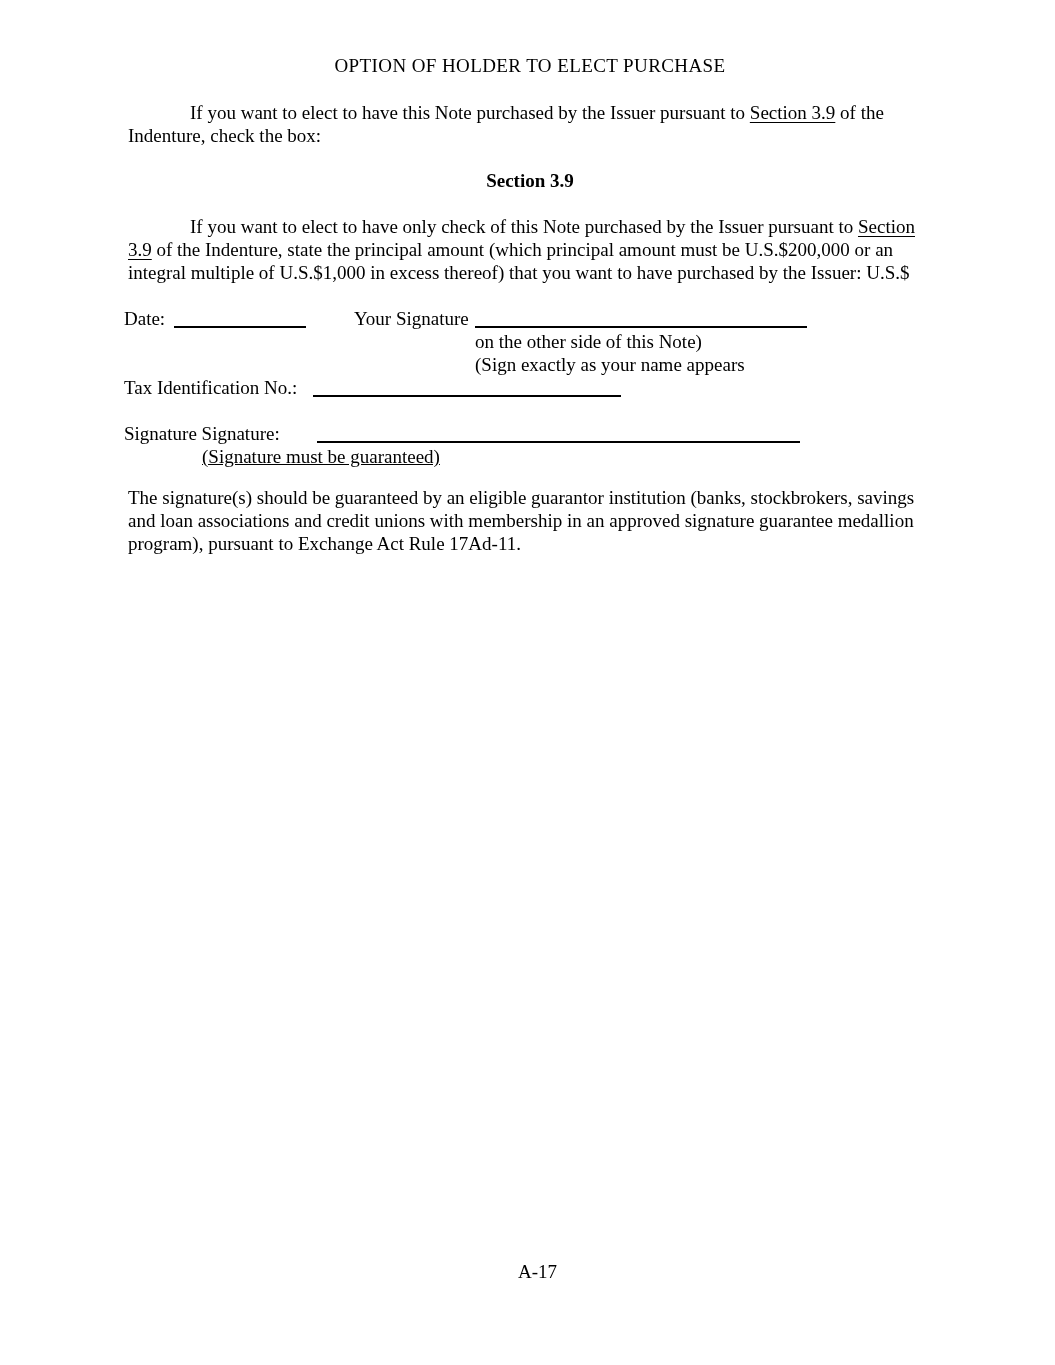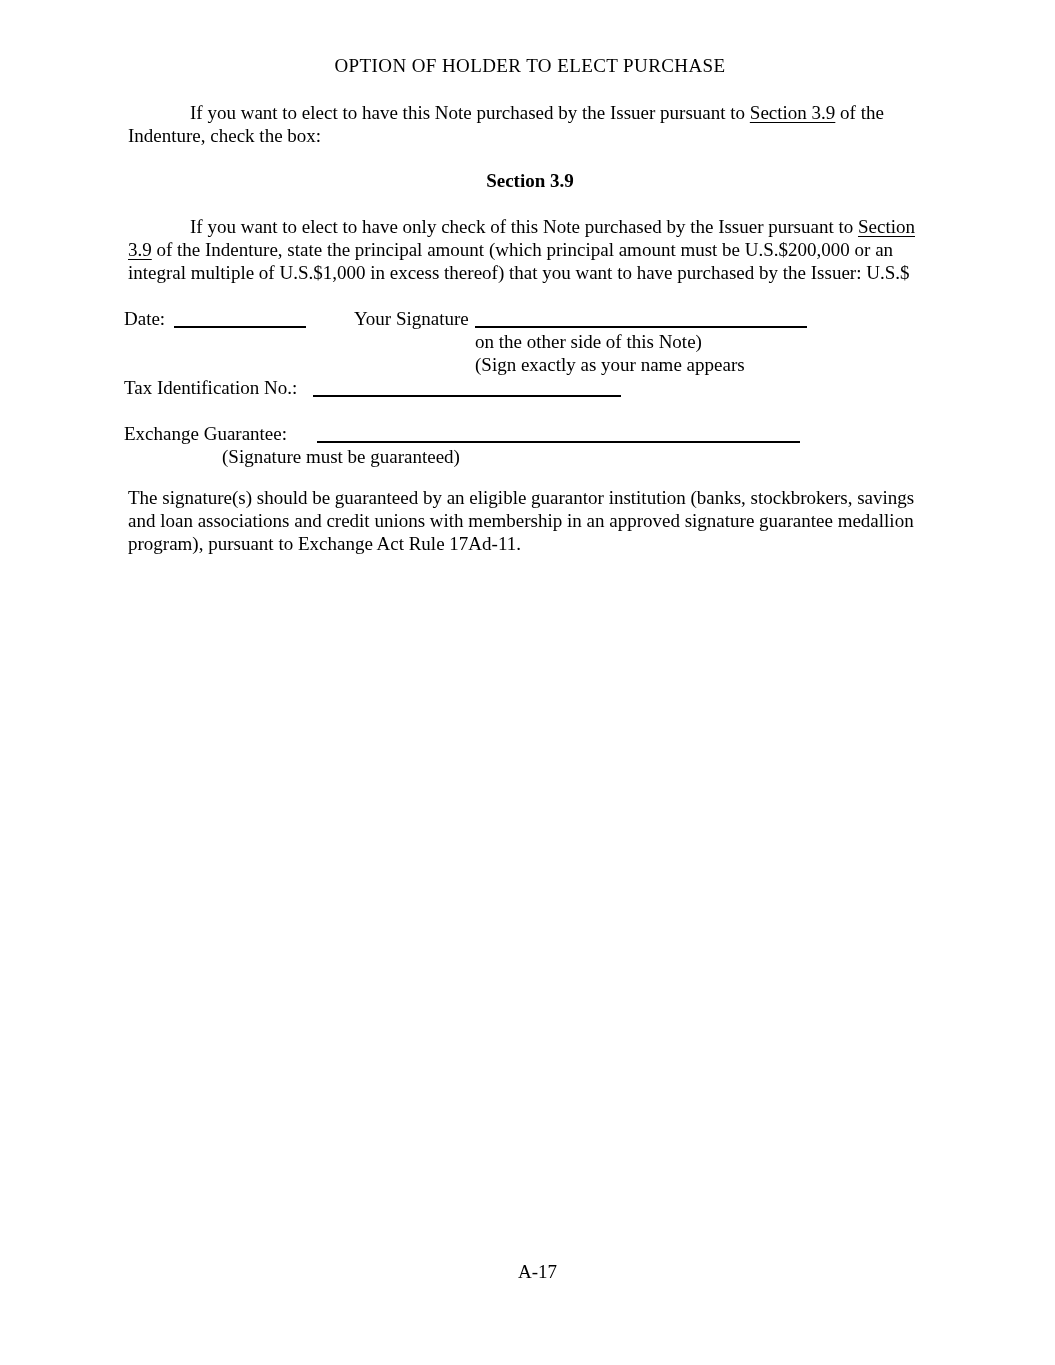--- a/index.html
+++ b/index.html
@@ -33,21 +33,21 @@
     top: 19px;
     height: 0;
     border-top: 2px solid #000000;
   }
   .b-date { left: 50px;  width: 132px; }
   .b-sig  { left: 351px; width: 332px; }
   .b-tax  { left: 189px; width: 308px; }
   .b-guar { left: 193px; width: 483px; }
   .ys-label { position: absolute; left: 230px; top: 0; }
   .sign-note { margin-left: 351px; }
-  .guar-note { margin-left: 98px; }
+  .guar-note { margin-left: 78px; text-decoration: underline; }
   .p3 { margin-top: 18px; }
   .page-footer {
     position: absolute;
     top: 1260px;
     left: 10px;
     width: 1055px;
     text-align: center;
   }
 </style>
 </head>
@@ -75,21 +75,21 @@
       <div>on the other side of this Note)</div>
       <div>(Sign exactly as your name appears</div>
     </div>
 
     <div class="row tax-row">
       <span>Tax Identification No.:</span>
       <span class="blank b-tax"></span>
     </div>
 
     <div class="row guar-row">
-      <span>Exchange Guarantee:</span>
+      <span>Signature Signature:</span>
       <span class="blank b-guar"></span>
     </div>
 
     <div class="guar-note">(Signature must be guaranteed)</div>
 
     <p class="para p3">The signature(s) should be guaranteed by an eligible guarantor institution (banks, stockbrokers, savings and loan associations and credit unions with membership in an approved signature guarantee medallion program), pursuant to Exchange Act Rule 17Ad-11.</p>
 
   </div>
 
   <div class="page-footer">A-17</div>

